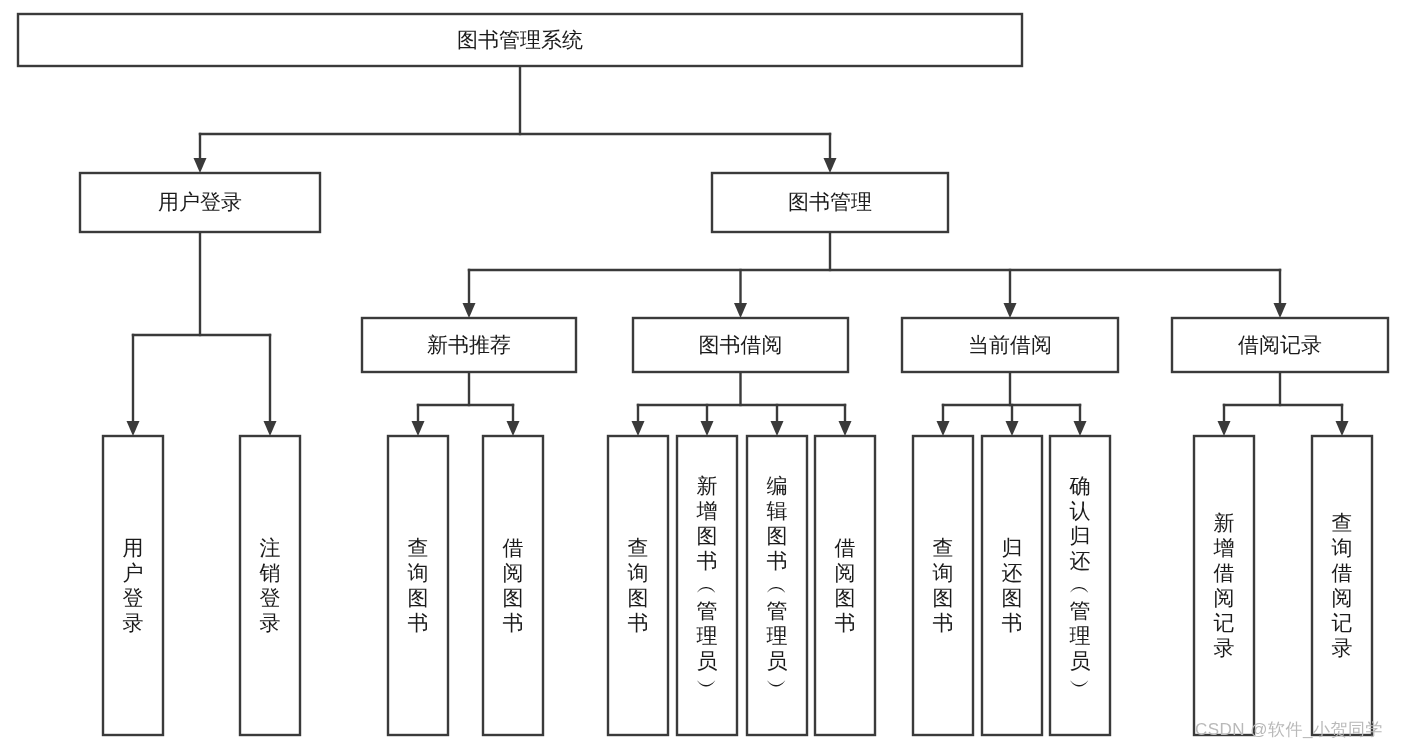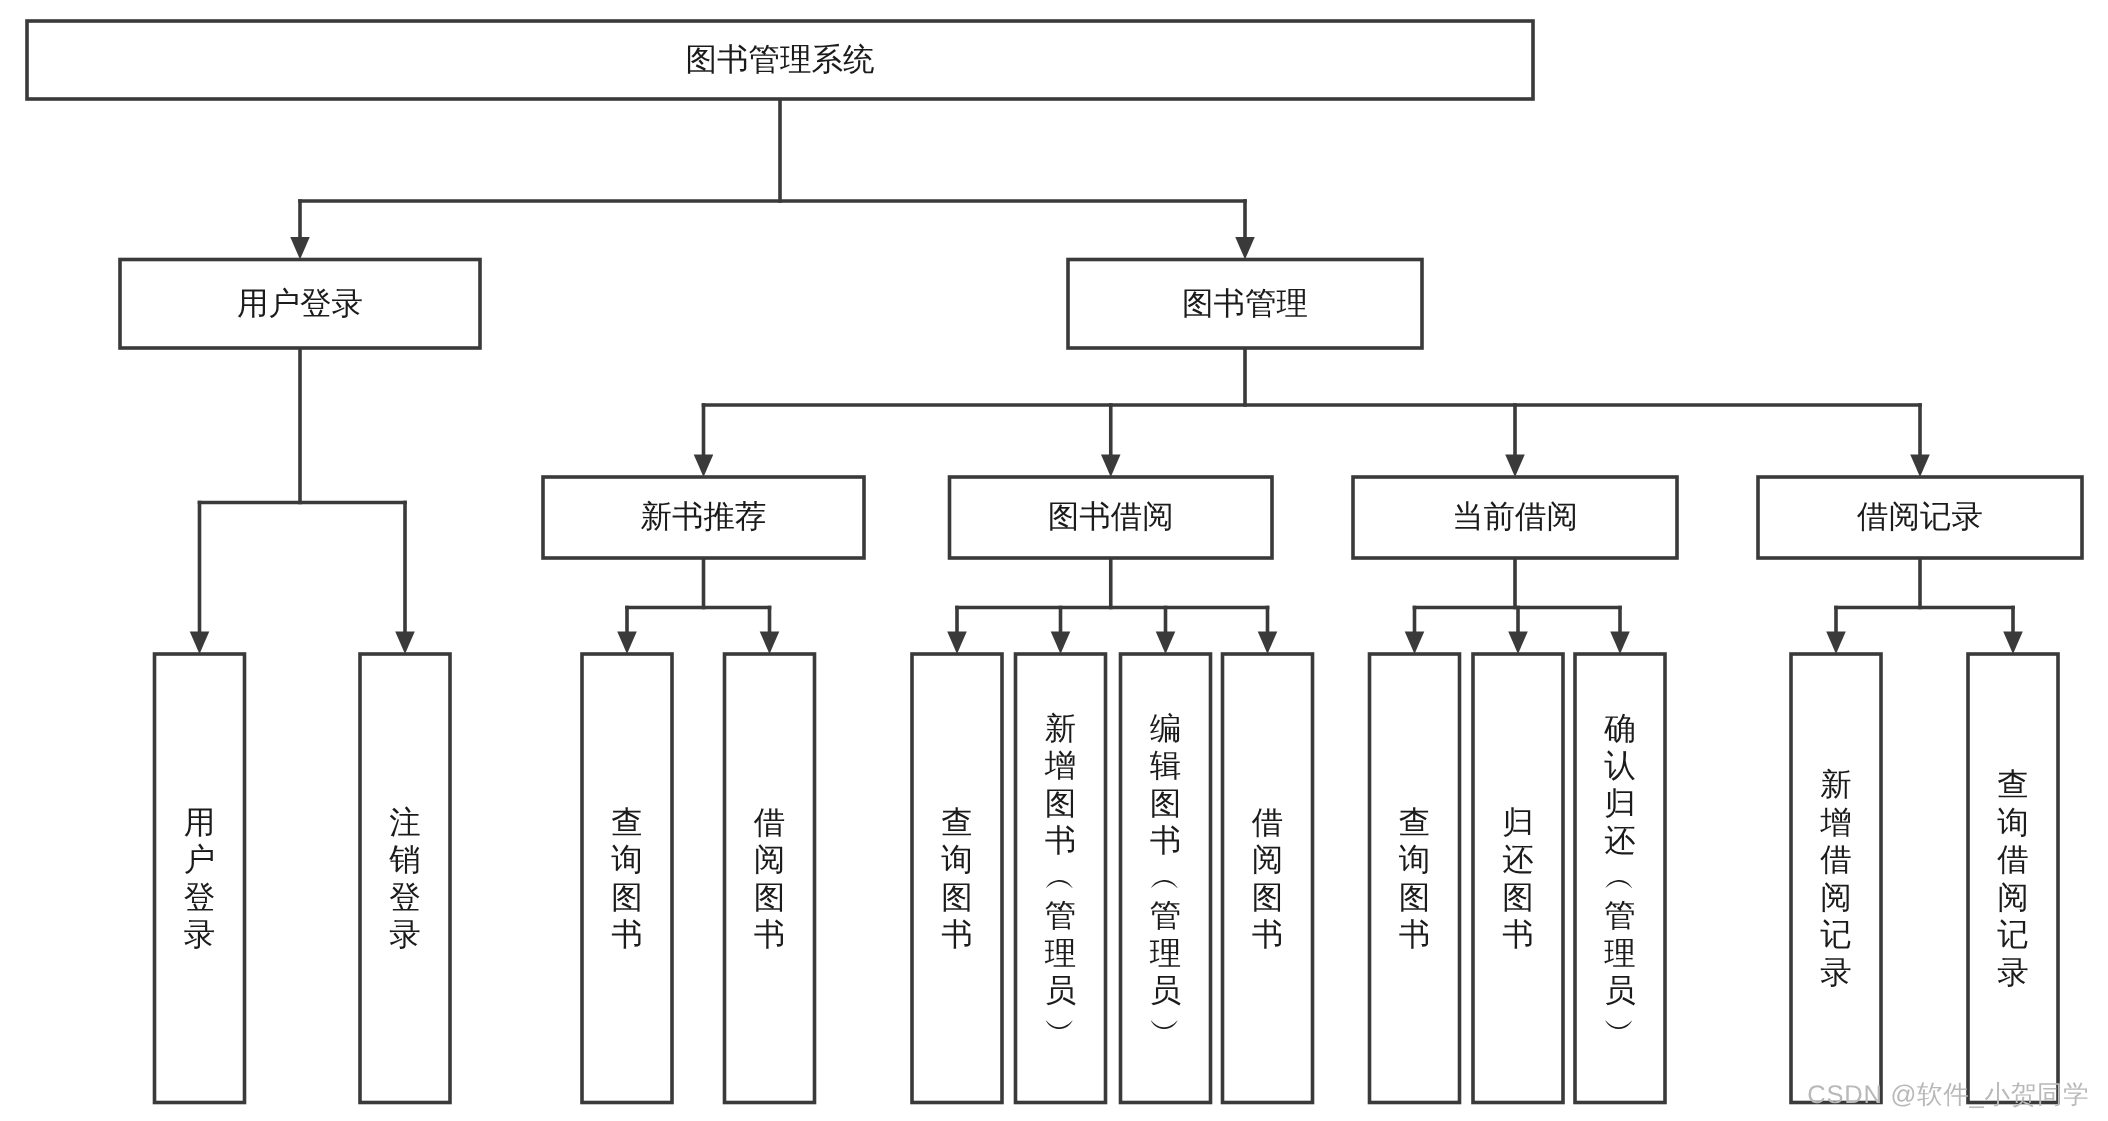--- a/index.html
+++ b/index.html
@@ -49,21 +49,21 @@
     dominant-baseline: middle;
   }
   .node-label-v {
     font-family: "Liberation Sans", "DejaVu Sans", sans-serif;
     font-size: 21px;
     fill: #1b1b1b;
     text-anchor: middle;
   }
   .watermark {
     position: absolute;
-    right: 12px;
+    right: 22px;
     bottom: 6px;
     font-family: "Liberation Sans", "DejaVu Sans", sans-serif;
     font-size: 17px;
     color: #b9b9b9;
     letter-spacing: 0.5px;
     white-space: nowrap;
     user-select: none;
   }
 </style>
 </head>

